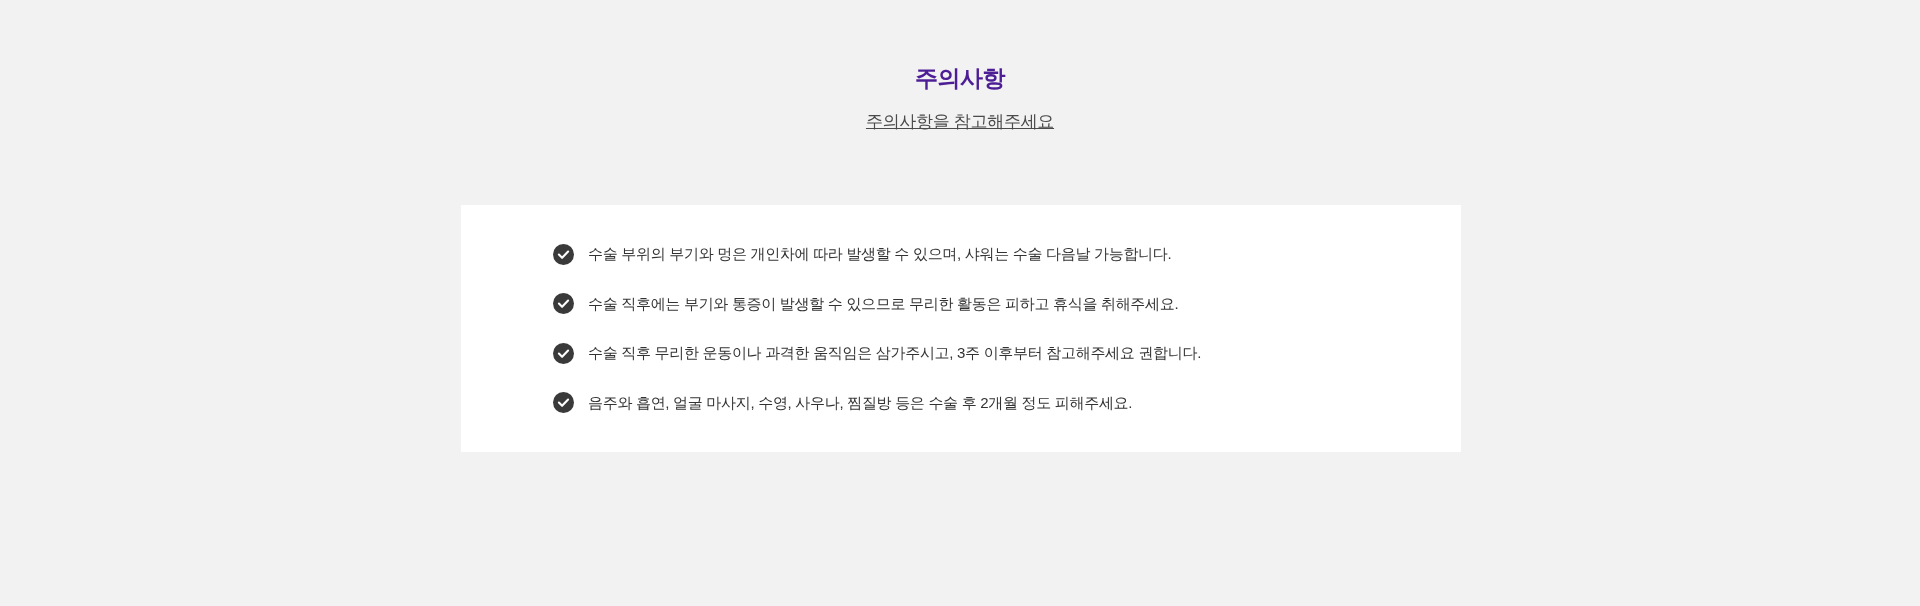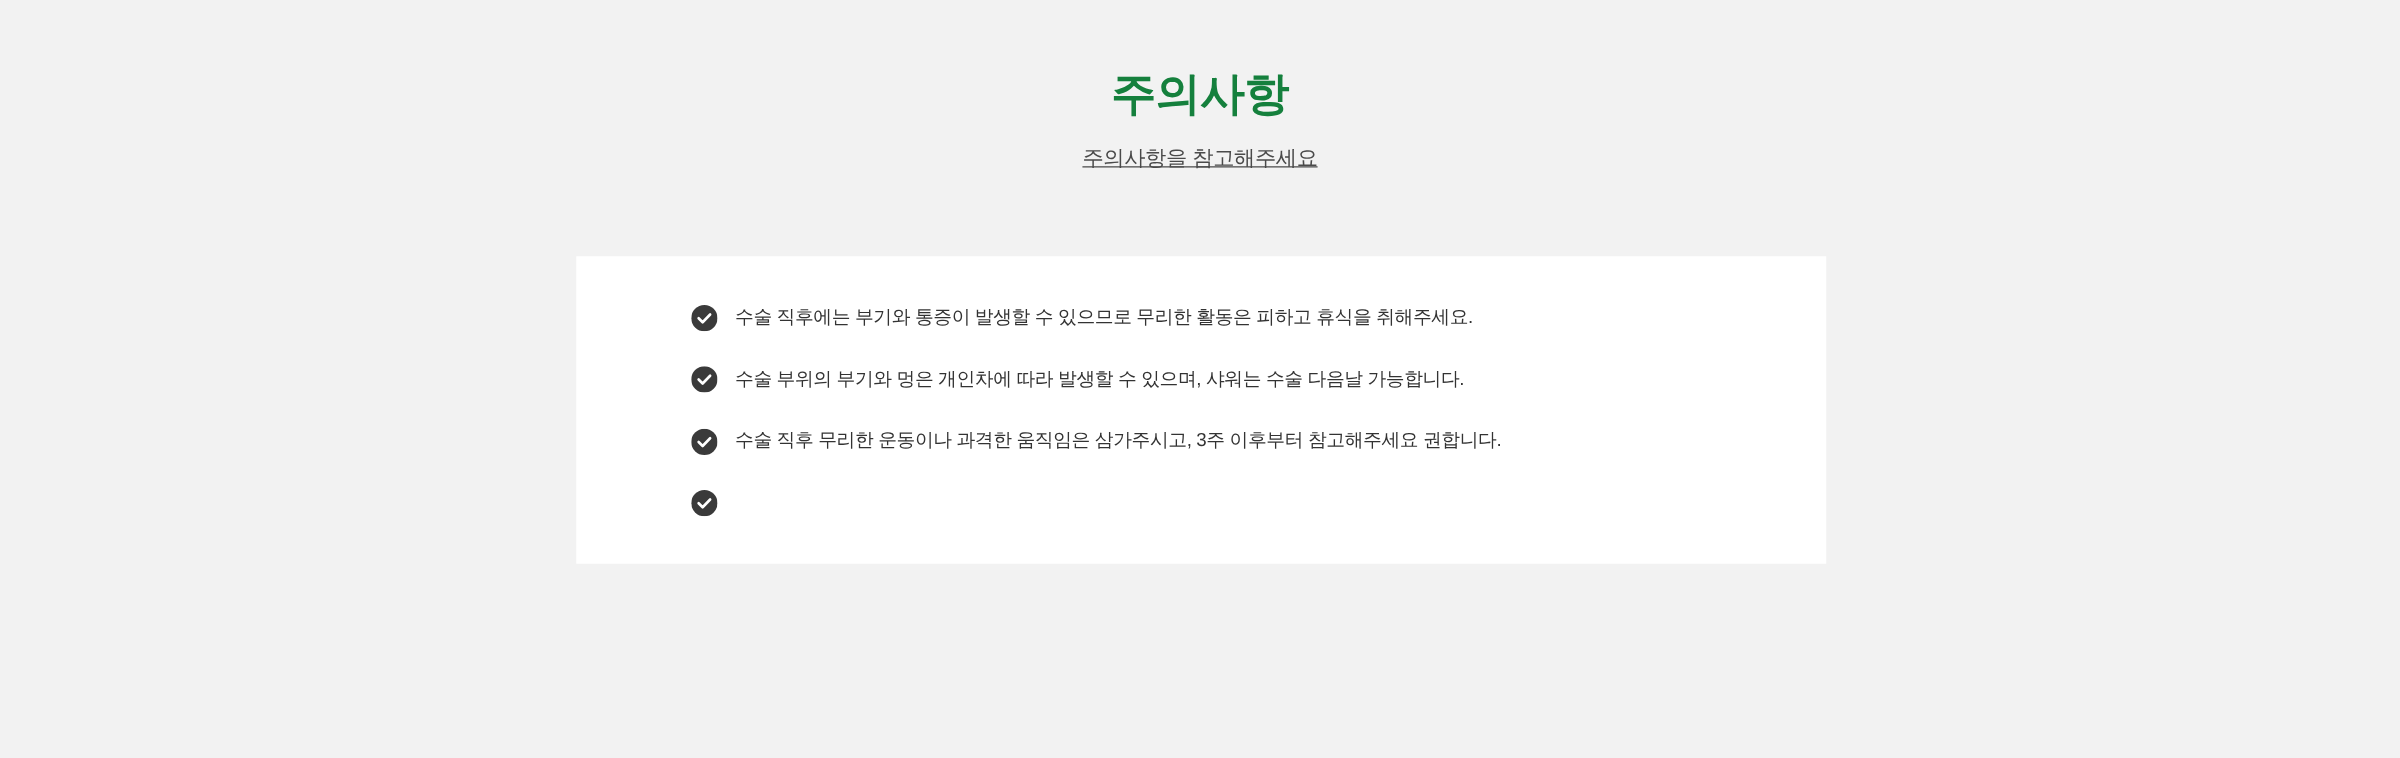--- a/index.html
+++ b/index.html
@@ -18,26 +18,26 @@
     height: 606px;
     position: relative;
     box-sizing: border-box;
   }
   .header {
     width: 100%;
     text-align: center;
     padding-top: 52px;
   }
   .page-title {
-    font-size: 36px;
+    font-size: 23px;
     font-weight: bold;
-    color: #15803d;
+    color: #4c1d95;
     letter-spacing: -0.5px;
     line-height: 1.3;
-    margin: 0;
+    margin: 12px;
   }
   .page-subtitle {
     font-size: 17px;
     color: #4a4a4a;
     font-weight: normal;
     margin: 16px 0 0 0;
     letter-spacing: -0.3px;
     text-decoration: underline;
   }
   .card {
@@ -94,49 +94,50 @@
   <div class="card">
     <ul class="notice-list">
 
       <li class="notice-item">
         <span class="check-icon">
           <svg width="21" height="21" viewBox="0 0 21 21" xmlns="http://www.w3.org/2000/svg">
             <circle cx="10.5" cy="10.5" r="10.5" fill="#3a3a3a"></circle>
             <path d="M5.9 10.6 L9.1 13.8 L15.1 7.6" fill="none" stroke="#ffffff" stroke-width="2.1" stroke-linecap="round" stroke-linejoin="round"></path>
           </svg>
         </span>
-        <span class="notice-text">수술 직후에는 부기와 통증이 발생할 수 있으므로 무리한 활동은 피하고 휴식을 취해주세요.</span>
+        <span class="notice-text">수술 부위의 부기와 멍은 개인차에 따라 발생할 수 있으며, 샤워는 수술 다음날 가능합니다.</span>
       </li>
 
       <li class="notice-item">
         <span class="check-icon">
           <svg width="21" height="21" viewBox="0 0 21 21" xmlns="http://www.w3.org/2000/svg">
             <circle cx="10.5" cy="10.5" r="10.5" fill="#3a3a3a"></circle>
             <path d="M5.9 10.6 L9.1 13.8 L15.1 7.6" fill="none" stroke="#ffffff" stroke-width="2.1" stroke-linecap="round" stroke-linejoin="round"></path>
           </svg>
         </span>
-        <span class="notice-text">수술 부위의 부기와 멍은 개인차에 따라 발생할 수 있으며, 샤워는 수술 다음날 가능합니다.</span>
+        <span class="notice-text">수술 직후에는 부기와 통증이 발생할 수 있으므로 무리한 활동은 피하고 휴식을 취해주세요.</span>
       </li>
 
       <li class="notice-item">
         <span class="check-icon">
           <svg width="21" height="21" viewBox="0 0 21 21" xmlns="http://www.w3.org/2000/svg">
             <circle cx="10.5" cy="10.5" r="10.5" fill="#3a3a3a"></circle>
             <path d="M5.9 10.6 L9.1 13.8 L15.1 7.6" fill="none" stroke="#ffffff" stroke-width="2.1" stroke-linecap="round" stroke-linejoin="round"></path>
           </svg>
         </span>
         <span class="notice-text">수술 직후 무리한 운동이나 과격한 움직임은 삼가주시고, 3주 이후부터 참고해주세요 권합니다.</span>
       </li>
 
       <li class="notice-item">
         <span class="check-icon">
           <svg width="21" height="21" viewBox="0 0 21 21" xmlns="http://www.w3.org/2000/svg">
             <circle cx="10.5" cy="10.5" r="10.5" fill="#3a3a3a"></circle>
             <path d="M5.9 10.6 L9.1 13.8 L15.1 7.6" fill="none" stroke="#ffffff" stroke-width="2.1" stroke-linecap="round" stroke-linejoin="round"></path>
           </svg>
         </span>
+        <span class="notice-text">음주와 흡연, 얼굴 마사지, 수영, 사우나, 찜질방 등은 수술 후 2개월 정도 피해주세요.</span>
       </li>
 
 
     </ul>
   </div>
 
 </div>
 
 </body></html>

